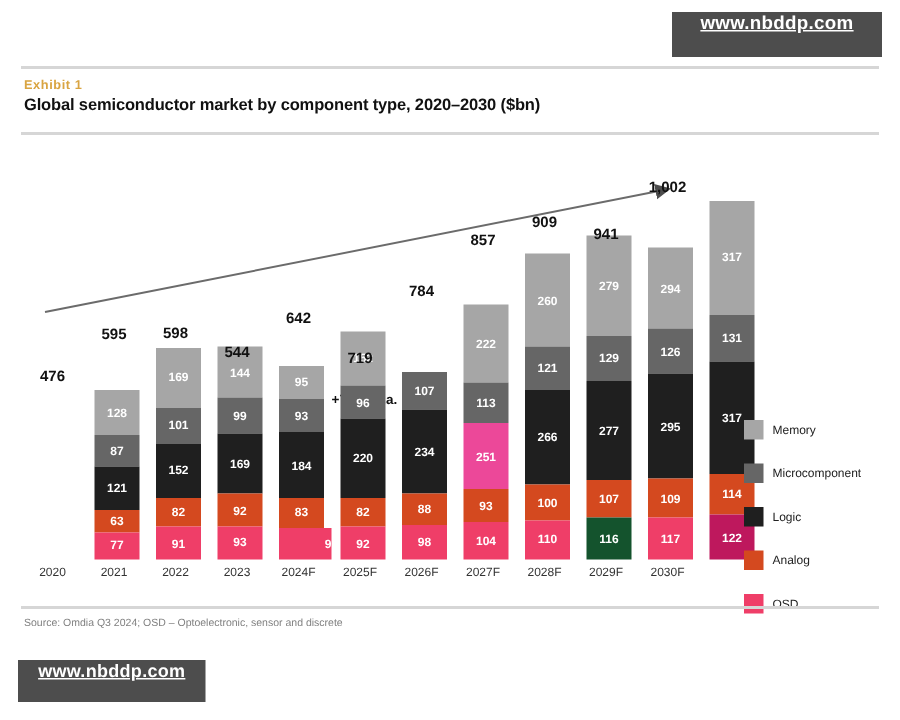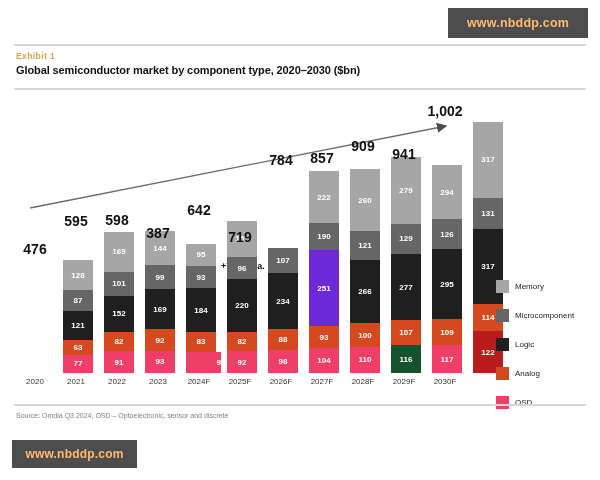--- a/index.html
+++ b/index.html
@@ -13,27 +13,27 @@
     font-family: "Liberation Sans", sans-serif;
     position: relative;
     overflow: hidden;
     color: #1a1a1a;
   }
 
   
   .watermark {
     position: absolute;
     background: #4d4d4d;
-    color: #fdba74;
+    color: #ffffff;
     font-size: 12.5px;
     font-weight: bold;
     letter-spacing: .2px;
     display: flex;
-    align-items: center;
     justify-content: center;
+    text-decoration: underline;
   }
   .watermark.top {
     right: 12px;
     top: 8px;
     width: 140px;
     height: 30px;
   }
   .watermark.bottom {
     left: 12px;
     bottom: 12px;
@@ -102,21 +102,21 @@
     box-sizing: border-box;
   }
   .bar-col {
     width: 30px;
     display: flex;
     flex-direction: column;
     align-items: center;
     position: relative;
   }
   .bar-total {
-    font-size: 14px;
+    font-size: 10px;
     font-weight: bold;
     color: #111;
     margin-bottom: 3px;
     white-space: nowrap;
   }
   .bar-stack {
     width: 30px;
     display: flex;
     flex-direction: column;
   }
@@ -247,21 +247,21 @@
         <div class="bar-total">598</div>
         <div class="bar-stack">
           <div class="seg" style="background: rgb(166, 166, 166); height: 34.2036px;">144</div>
           <div class="seg" style="background: rgb(102, 102, 102); height: 23.515px;">99</div>
           <div class="seg logic" style="background: rgb(31, 31, 31); height: 40.1417px;">169</div>
           <div class="seg" style="background: rgb(212, 73, 31); height: 21.8523px;">92</div>
           <div class="seg" style="background: rgb(239, 62, 104); height: 22.0898px;">93</div>
         </div>
       </div>
       <div class="bar-col">
-        <div class="bar-total">387</div>
+        <div class="bar-total">544</div>
         <div class="bar-stack">
           <div class="seg" style="background: rgb(166, 166, 166); height: 22.5649px;">95</div>
           <div class="seg" style="background: rgb(102, 102, 102); height: 22.0898px;">93</div>
           <div class="seg logic" style="background: rgb(31, 31, 31); height: 43.7046px;">184</div>
           <div class="seg" style="background: rgb(212, 73, 31); height: 19.7146px;">83</div>
           <div class="seg" style="background: rgb(239, 62, 104); height: 21.3772px; padding-left: 35px;">90</div>
         </div>
       </div>
       <div class="bar-col">
         <div class="bar-total">642</div>
@@ -279,22 +279,22 @@
           <div class="seg" style="background: rgb(102, 102, 102); height: 25.4152px;">107</div>
           <div class="seg logic" style="background: rgb(31, 31, 31); height: 55.5808px;">234</div>
           <div class="seg" style="background: rgb(212, 73, 31); height: 20.9022px;">88</div>
           <div class="seg" style="background: rgb(239, 62, 104); height: 23.2774px;">98</div>
         </div>
       </div>
       <div class="bar-col">
         <div class="bar-total">784</div>
         <div class="bar-stack">
           <div class="seg" style="background: rgb(166, 166, 166); height: 52.7305px;">222</div>
-          <div class="seg" style="background: rgb(102, 102, 102); height: 26.8403px;">190</div>
-          <div class="seg logic" style="background: #6d28d9; height: 76px;">251</div>
+          <div class="seg" style="background: rgb(102, 102, 102); height: 26.8403px;">113</div>
+          <div class="seg logic" style="background: #ec4899; height: 44px;">251</div>
           <div class="seg" style="background: rgb(212, 73, 31); height: 22.0898px;">93</div>
           <div class="seg" style="background: rgb(239, 62, 104); height: 24.7026px;">104</div>
         </div>
       </div>
       <div class="bar-col">
         <div class="bar-total">857</div>
         <div class="bar-stack">
           <div class="seg" style="background: rgb(166, 166, 166); height: 61.7565px;">260</div>
           <div class="seg" style="background: rgb(102, 102, 102); height: 28.7405px;">121</div>
           <div class="seg logic" style="background: rgb(31, 31, 31); height: 63.1816px;">266</div>
@@ -322,21 +322,21 @@
           <div class="seg" style="background: rgb(239, 62, 104); height: 27.7904px;">117</div>
         </div>
       </div>
       <div class="bar-col">
         <div class="bar-total">1,002</div>
         <div class="bar-stack">
           <div class="seg" style="background: rgb(166, 166, 166); height: 75.2954px;">317</div>
           <div class="seg" style="background: rgb(102, 102, 102); height: 31.1158px;">131</div>
           <div class="seg logic" style="background: rgb(31, 31, 31); height: 75.2954px;">317</div>
           <div class="seg" style="background: rgb(212, 73, 31); height: 27.0778px;">114</div>
-          <div class="seg" style="background: #b91c1c; height: 42px;">122</div>
+          <div class="seg" style="background: #be185d; height: 30px;">122</div>
         </div>
       </div>
     </div>
   <div class="x-labels">
       <div class="x-label">2020</div>
       <div class="x-label">2021</div>
       <div class="x-label">2022</div>
       <div class="x-label">2023</div>
       <div class="x-label">2024F</div>
       <div class="x-label">2025F</div>

